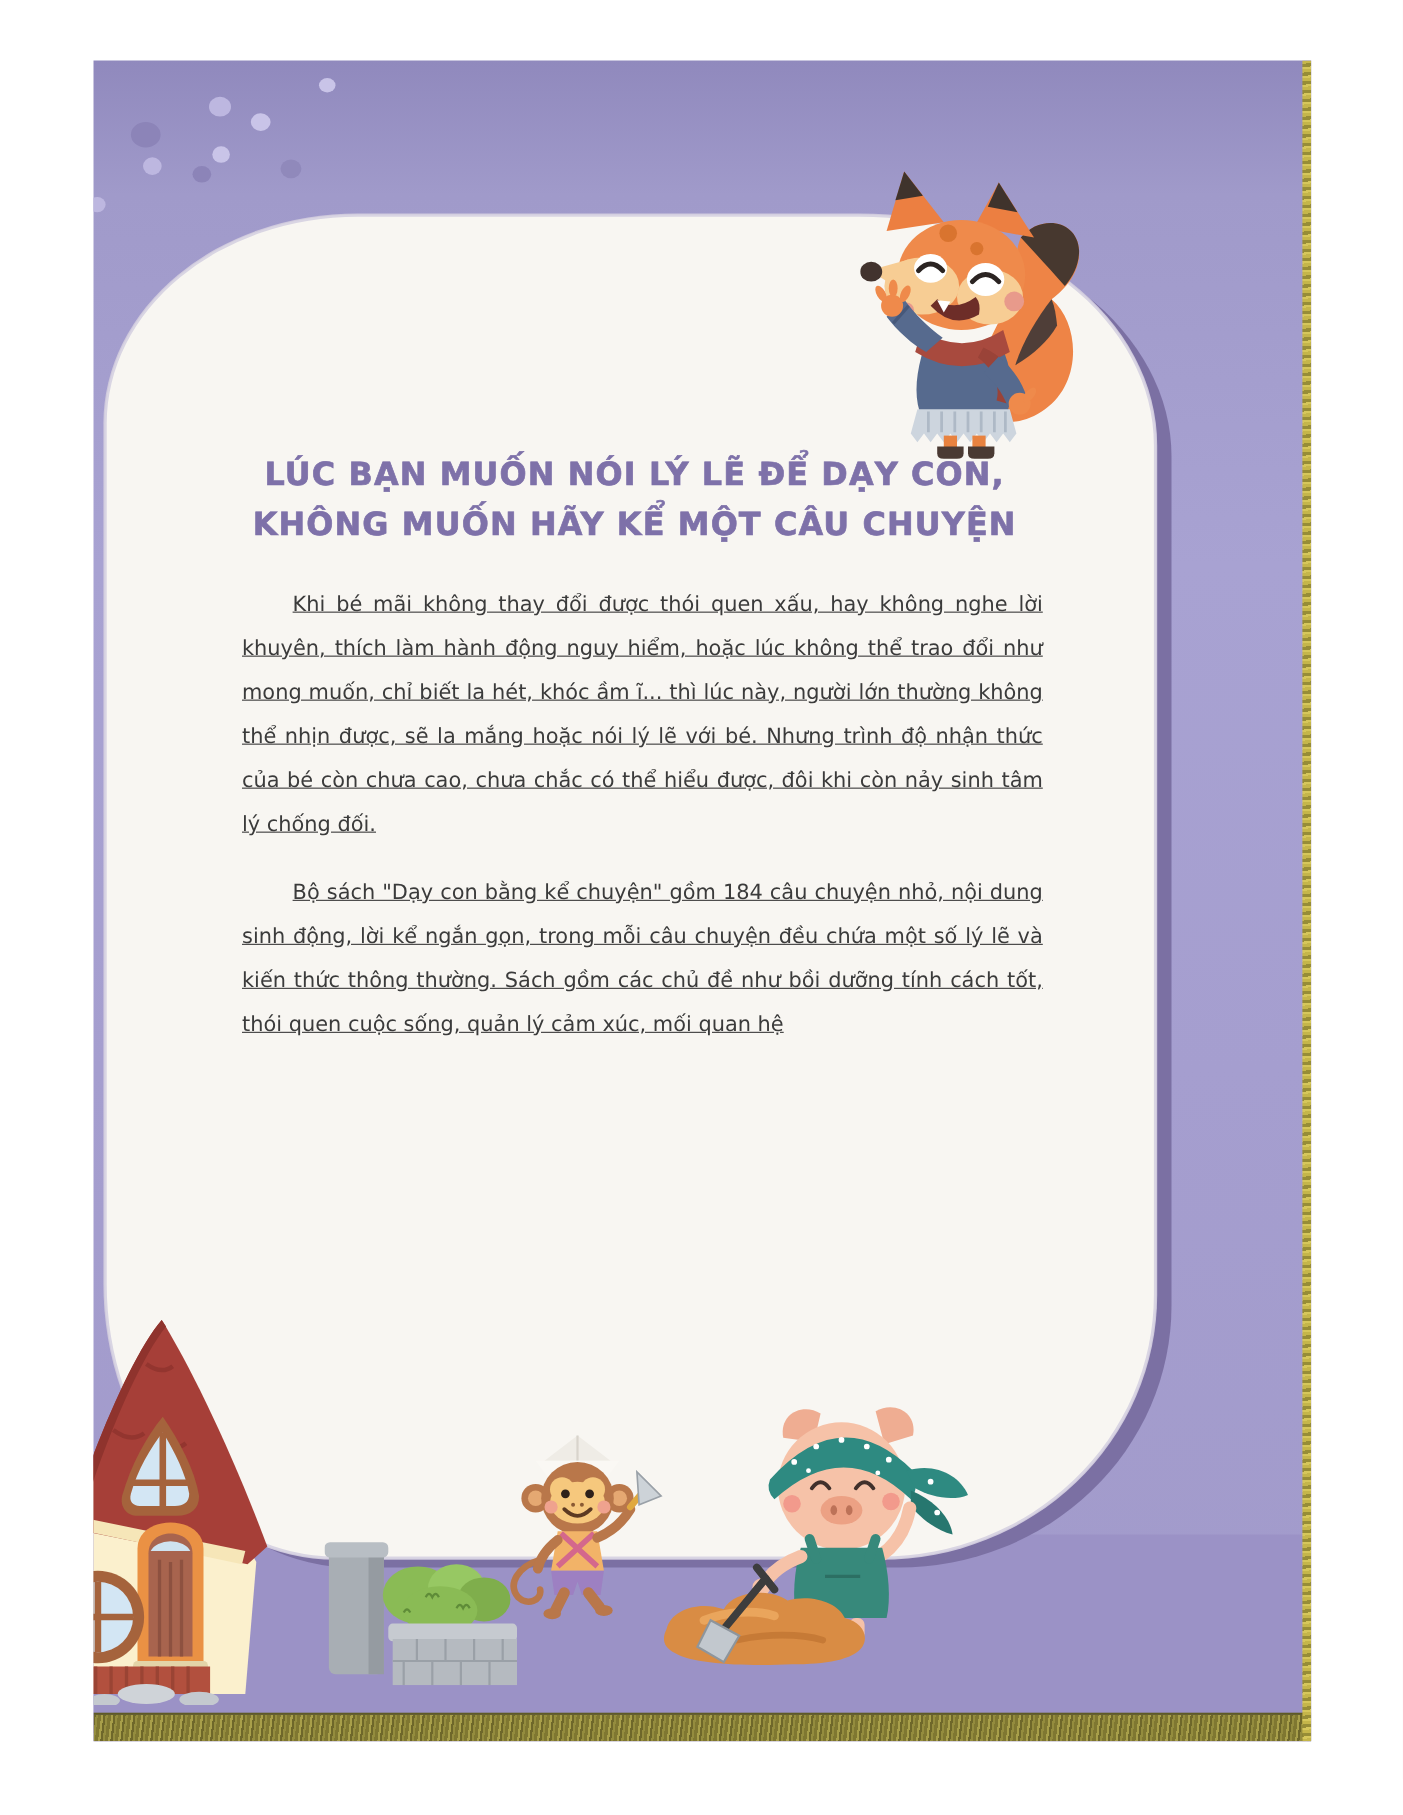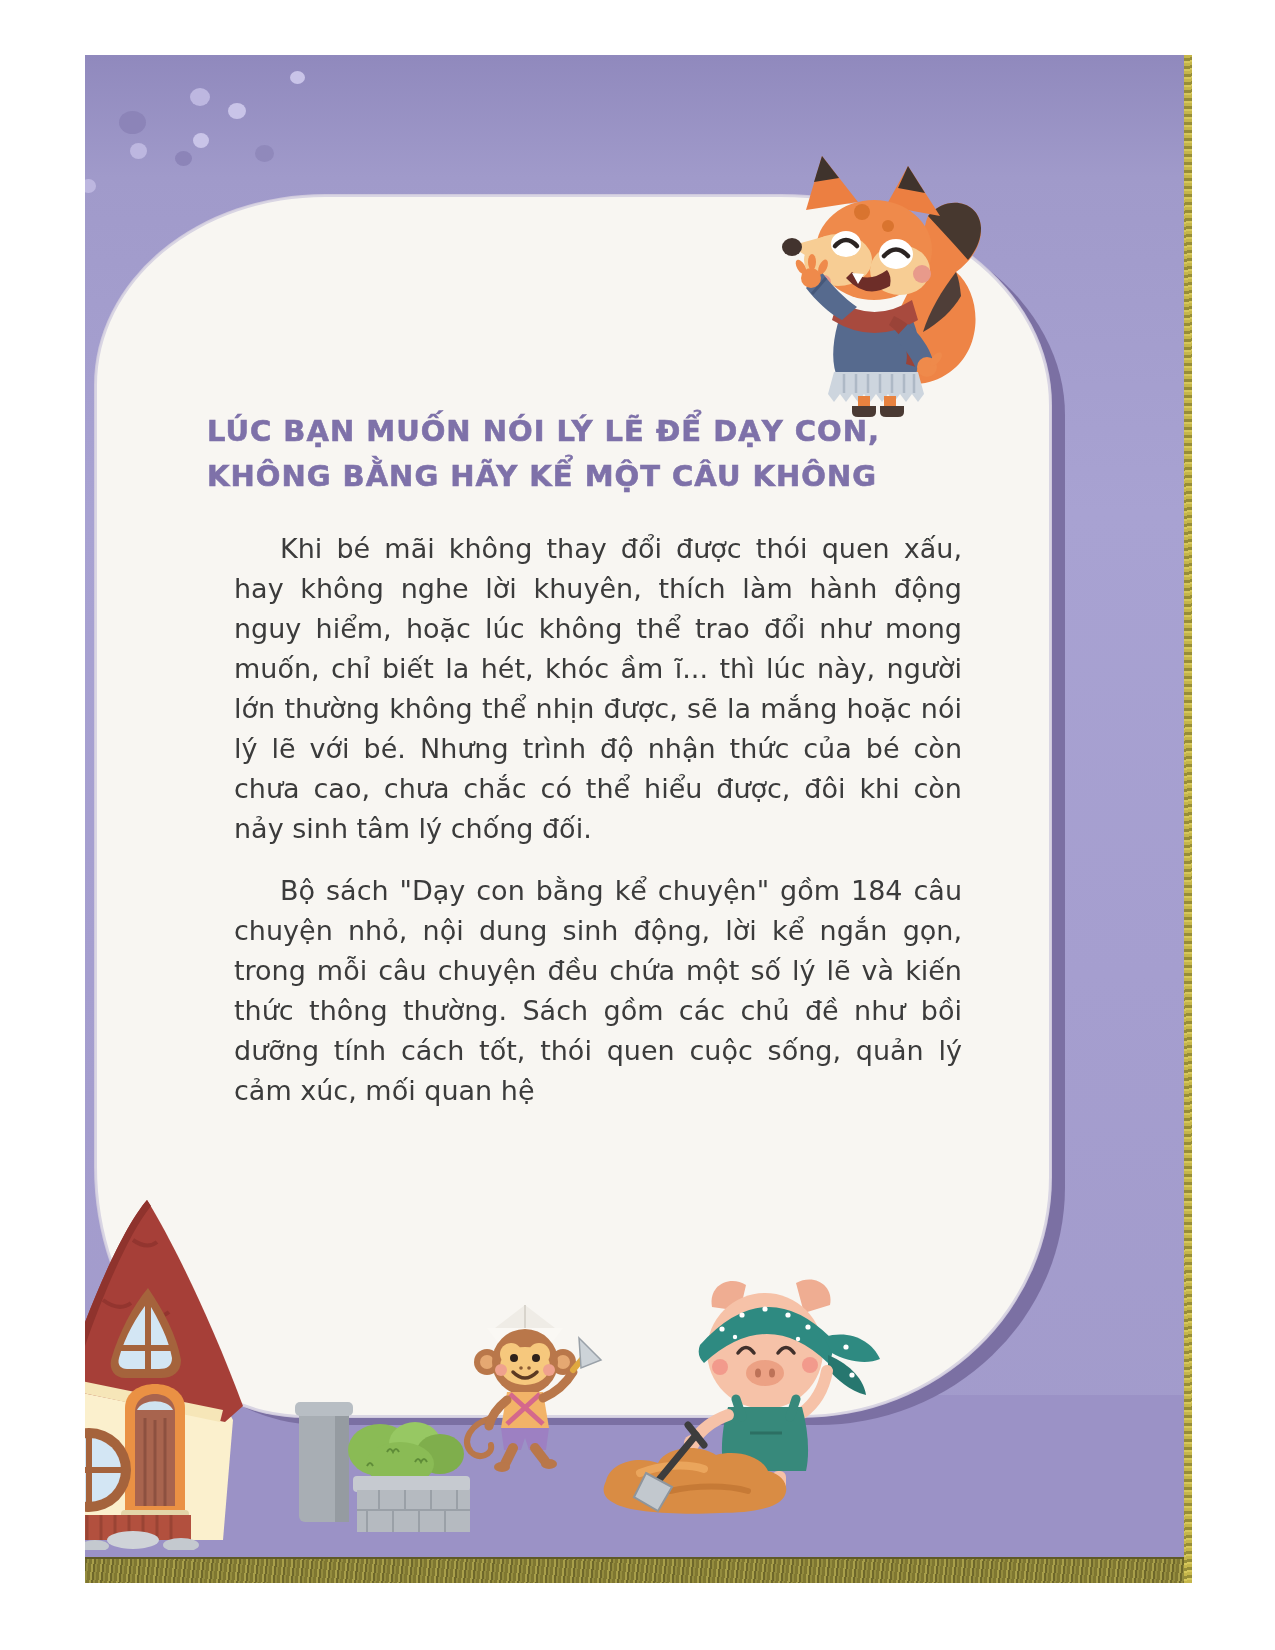--- a/index.html
+++ b/index.html
@@ -16,25 +16,25 @@
   
   .ground{position:absolute;left:0;right:0;top:1340px;bottom:0;background:#9b92c6;z-index:1;}
 
   
   .blob{position:absolute;left:10px;top:140px;width:952px;height:1218px;background:#f8f6f2;
         border:2px solid #d9d5e3;
         border-radius:230px 270px 250px 210px / 190px 210px 240px 250px;
         box-shadow:0 0 0 1px #cfc9dd, 16px 10px 0 -2px #7b70a3;
         z-index:2;}
 
-  .title{position:absolute;top:212px;left:110px;width:740px;
+  .title{position:absolute;top:212px;left:110px;width:740px;text-align:center;
          color:#7e71a9;font-size:29px;font-weight:bold;letter-spacing:1px;line-height:45px;
          -webkit-text-stroke:0.6px #7e71a9;}
-  .bodytext{position:absolute;top:332px;left:137px;width:728px;color:#3b3b3b;
-            font-size:27px;line-height:40px;text-align:justify;}
+  .bodytext{position:absolute;top:332px;left:123px;width:728px;color:#3b3b3b;
+            font-size:19px;line-height:40px;text-align:justify;text-decoration:underline;}
   .bodytext p{margin:0 0 22px 0;text-indent:46px;}
 
   
   .illus{position:absolute;z-index:3;}
   .fox-pos{left:697px;top:95px;}
   .house-pos{left:-12px;top:1115px;}
   .wall-pos{left:210px;top:1337px;}
   .monkey-pos{left:368px;top:1243px;}
   .pig-pos{left:515px;top:1212px;}
 
@@ -63,21 +63,21 @@
       <span class="dot" style="left:205px;top:16px;width:15px;height:13px;background:#c9c4e8;"></span>
       <span class="dot" style="left:427px;top:1487px;width:24px;height:18px;background:#a79fd0;"></span>
       <span class="dot" style="left:498px;top:1380px;width:20px;height:15px;background:#a89fd2;"></span>
     </div>
 
     <div class="ground"></div>
 
     <div class="blob">
       <div class="title">
         <div>LÚC BẠN MUỐN NÓI LÝ LẼ ĐỂ DẠY CON,</div>
-        <div>KHÔNG BẰNG HÃY KỂ MỘT CÂU KHÔNG</div>
+        <div>KHÔNG MUỐN HÃY KỂ MỘT CÂU CHUYỆN</div>
       </div>
       <div class="bodytext">
         <p>Khi bé mãi không thay đổi được thói quen xấu, hay không nghe lời khuyên, thích làm hành động nguy hiểm, hoặc lúc không thể trao đổi như mong muốn, chỉ biết la hét, khóc ầm ĩ... thì lúc này, người lớn thường không thể nhịn được, sẽ la mắng hoặc nói lý lẽ với bé. Nhưng trình độ nhận thức của bé còn chưa cao, chưa chắc có thể hiểu được, đôi khi còn nảy sinh tâm lý chống đối.</p>
         <p>Bộ sách "Dạy con bằng kể chuyện" gồm 184 câu chuyện nhỏ, nội dung sinh động, lời kể ngắn gọn, trong mỗi câu chuyện đều chứa một số lý lẽ và kiến thức thông thường. Sách gồm các chủ đề như bồi dưỡng tính cách tốt, thói quen cuộc sống, quản lý cảm xúc, mối quan hệ</p>
       </div>
     </div>
 
     <div class="illus fox-pos">
       <svg width="210" height="268" viewBox="0 0 210 268">
         <g>

